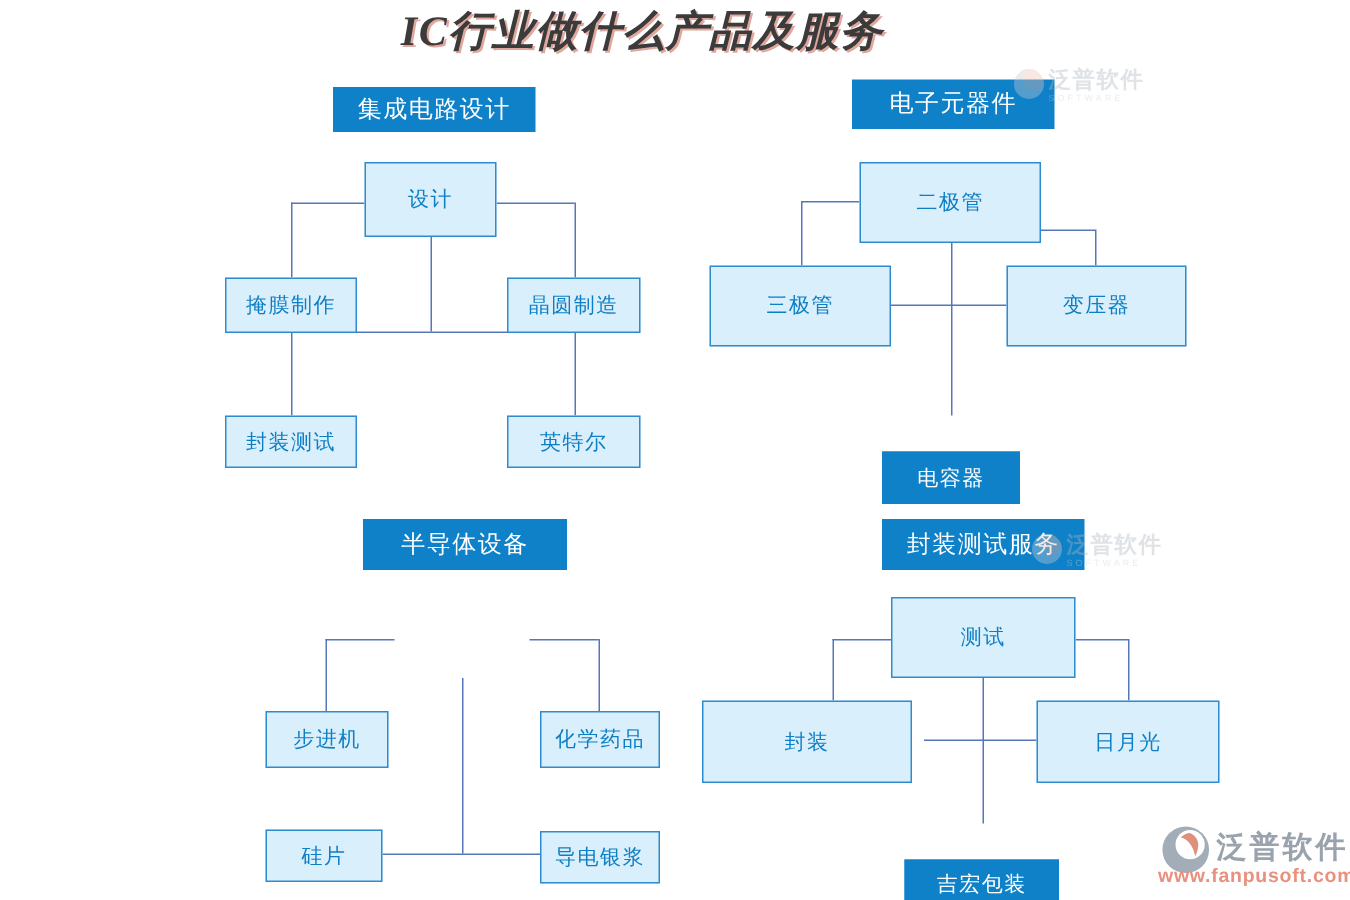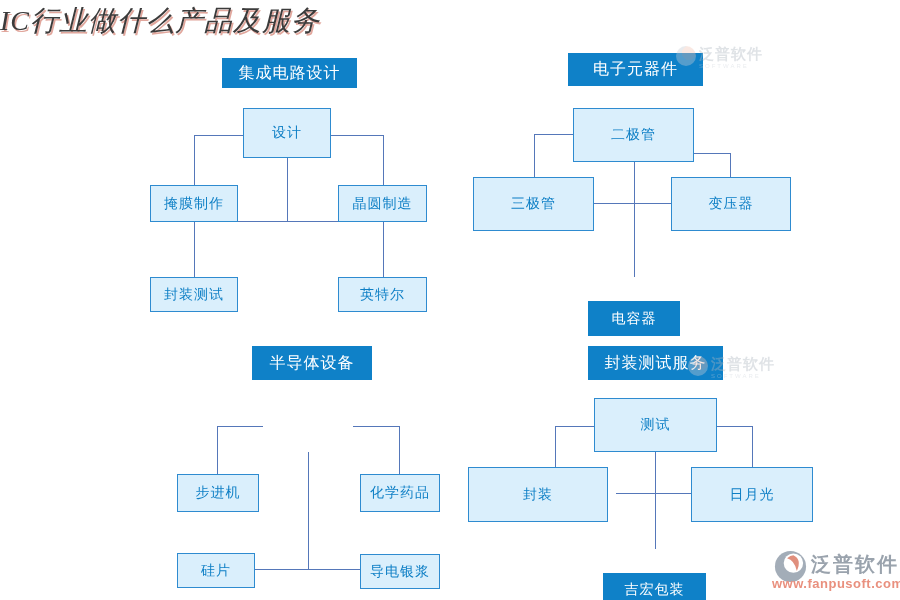--- a/index.html
+++ b/index.html
@@ -1,23 +1,23 @@
 <!DOCTYPE html>
 <html style="--header-bg: #0f81c8; --node-fill: #daeffc; --node-border: #2e8bd0; --node-text: #0e7fc5; --solid-node-bg: #0f81c8; --solid-node-text: #ffffff; --line: #5577b9; --logo-gray: #9aa3ad; --logo-salmon: #e9907e;"><head>
 <meta charset="utf-8">
 <style>
   html,body{margin:0;padding:0;background:#fff;}
   .stage{
     position:relative;width:900px;height:600px;background:#fff;overflow:hidden;
     font-family:"Liberation Sans","DejaVu Sans",sans-serif;
   }
   .title{
-    position:absolute;left:0;top:2px;width:856px;margin:0;text-align:left;
+    position:absolute;left:0;top:2px;width:856px;margin:0;text-align:center;
     font-family:"Liberation Serif","DejaVu Serif",serif;
-    font-style:italic;font-weight:normal;font-size:28px;letter-spacing:1px;
+    font-style:italic;font-weight:bold;font-size:28px;letter-spacing:1px;
     color:#3b3b3b;text-shadow:1.5px 1.5px 0 rgba(195,80,60,.5);
   }
   .hdr{
     position:absolute;display:flex;align-items:center;justify-content:center;
     background:var(--header-bg,#0f81c8);color:#fff;font-size:16px;letter-spacing:1px;text-align:center;
   }
   .node{
     position:absolute;display:flex;align-items:center;justify-content:center;
     background:var(--node-fill,#daeffc);border:1px solid var(--node-border,#2e8bd0);
     color:var(--node-text,#0e7fc5);font-size:14px;letter-spacing:1px;box-sizing:border-box;
@@ -81,21 +81,21 @@
   <div class="ln h" style="left:694px;top:153px;width:36px"></div>
   <div class="ln v" style="left:730px;top:153px;height:24px"></div>
   <div class="ln v" style="left:634px;top:162px;height:115px"></div>
   <div class="ln h" style="left:594px;top:203px;width:77px"></div>
 
   <div class="node" style="left:573px;top:108px;width:121px;height:54px">二极管</div>
   <div class="node" style="left:473px;top:177px;width:121px;height:54px">三极管</div>
   <div class="node" style="left:671px;top:177px;width:120px;height:54px">变压器</div>
   <div class="node solid" style="left:588px;top:277px;width:92px;height:35px">电容器</div>
 
-  <div class="hdr" style="left:252px;top:346px;width:120px;height:34px">半导体设备</div>
+  <div class="hdr" style="left:242px;top:346px;width:136px;height:34px">半导体设备</div>
 
   <div class="ln h" style="left:217px;top:426px;width:46px"></div>
   <div class="ln v" style="left:217px;top:426px;height:48px"></div>
   <div class="ln h" style="left:353px;top:426px;width:46px"></div>
   <div class="ln v" style="left:399px;top:426px;height:48px"></div>
   <div class="ln v" style="left:308px;top:452px;height:117px"></div>
   <div class="ln h" style="left:255px;top:569px;width:105px"></div>
 
   <div class="node" style="left:177px;top:474px;width:82px;height:38px">步进机</div>
   <div class="node" style="left:360px;top:474px;width:80px;height:38px">化学药品</div>

